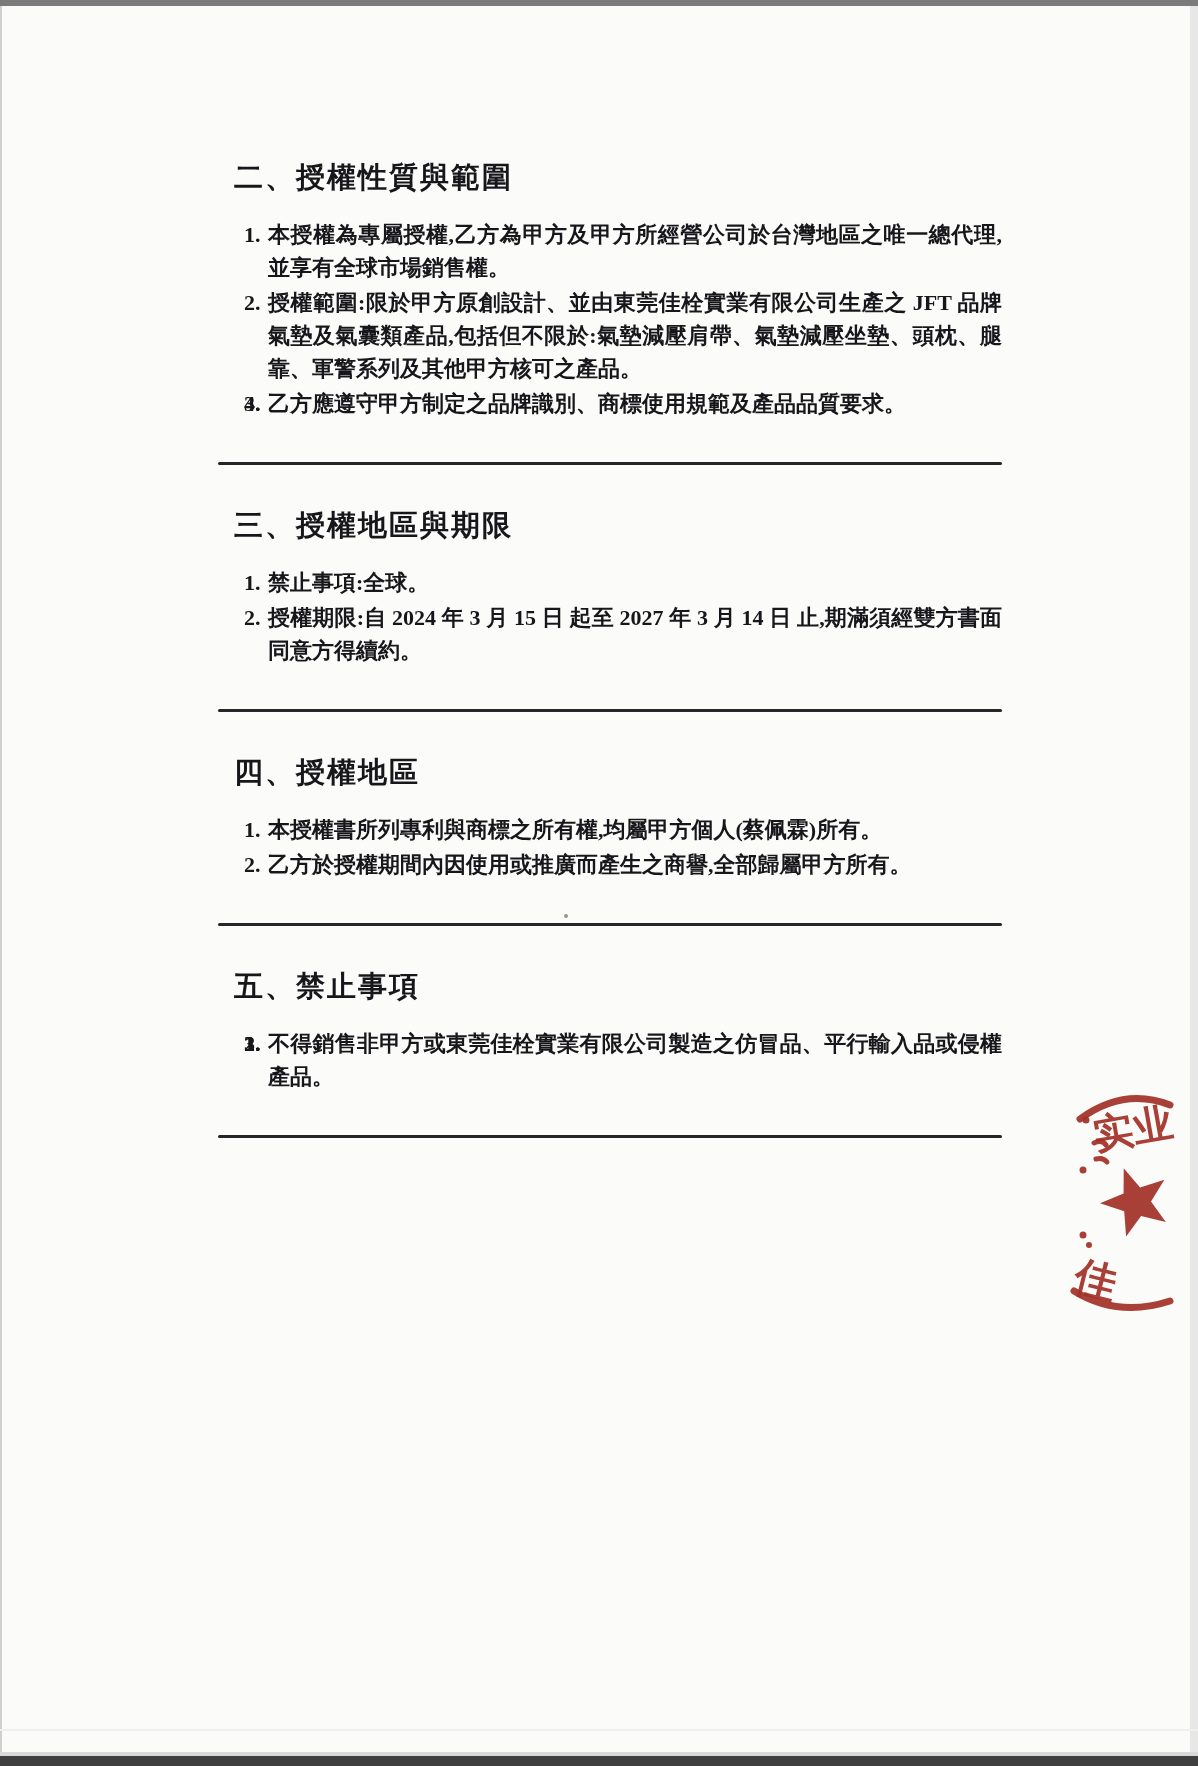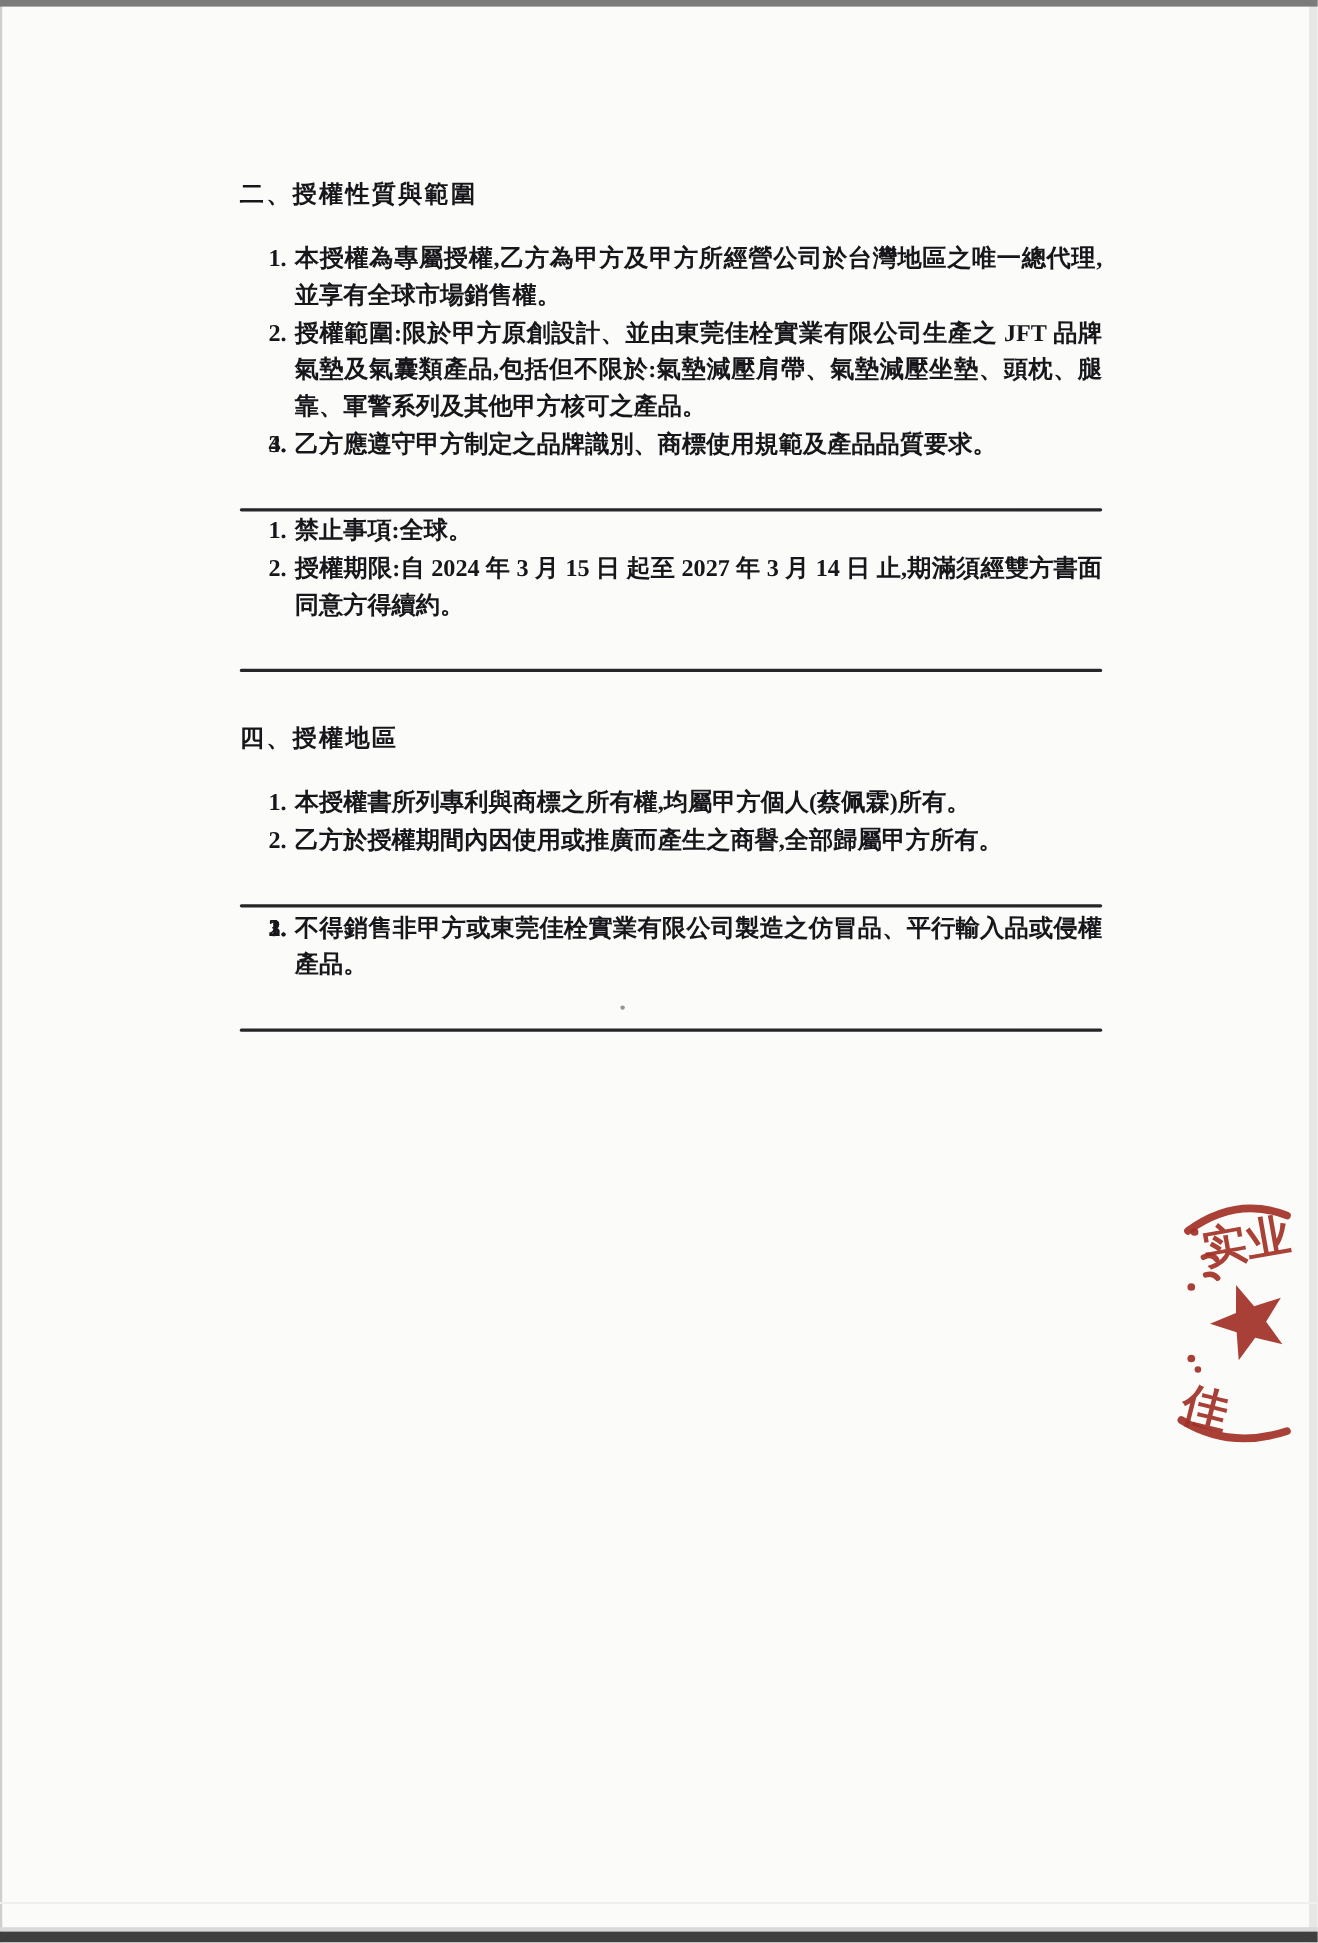--- a/index.html
+++ b/index.html
@@ -14,22 +14,22 @@
   .edge-bottom{position:absolute;left:0;top:1756px;width:1198px;height:10px;background:#3f3f3f;}
   .edge-bottom-soft{position:absolute;left:0;top:1752px;width:1198px;height:4px;background:#d9d9d9;}
   .edge-right{position:absolute;right:0;top:0;width:8px;height:1766px;background:#e7e7e7;}
   .edge-left{position:absolute;left:0;top:0;width:2px;height:1766px;background:#cfcfcf;}
   .fold-line{position:absolute;left:0;top:1729px;width:1198px;height:2px;background:#efefee;}
   .speck{position:absolute;width:4px;height:4px;border-radius:50%;background:#6a6a6a;opacity:.7;}
 
   .content{position:absolute;left:218px;top:163px;width:784px;}
 
   h2.sec-heading{
-    margin:46px 0 27px 0;
-    font-size:22px;line-height:28px;font-weight:800;letter-spacing:2px;font-family:Liberation Serif, serif;
+    margin:46px 0 27px 16px;
+    font-size:29px;line-height:28px;font-weight:800;letter-spacing:2px;font-family:Liberation Serif, serif;
   }
   section:first-of-type h2.sec-heading{margin-top:0;}
 
   ol.sec-list{list-style:none;margin:0;padding:0;}
   ol.sec-list li{
     position:relative;padding-left:50px;margin-bottom:2px;
     font-size:22px;line-height:33px;font-weight:700;
     text-align:justify;text-justify:inter-character;
   }
   ol.sec-list li .num{position:absolute;left:26px;top:0;font-weight:700;}
@@ -56,37 +56,39 @@
     <ol class="sec-list">
       <li><span class="num">1.</span><span>本授權為專屬授權,乙方為甲方及甲方所經營公司於台灣地區之唯一總代理,並享有全球市場銷售權。</span></li>
       <li><span class="num">2.</span><span>授權範圍:限於甲方原創設計、並由東莞佳栓實業有限公司生產之 JFT 品牌氣墊及氣囊類產品,包括但不限於:氣墊減壓肩帶、氣墊減壓坐墊、頭枕、腿靠、軍警系列及其他甲方核可之產品。</span></li>
       <li><span class="num">3.</span></li>
       <li><span class="num">4.</span><span>乙方應遵守甲方制定之品牌識別、商標使用規範及產品品質要求。</span></li>
     </ol>
   </section>
   <div class="rule"></div>
 
   <section>
+    <h2 class="sec-heading">三、授權地區與期限</h2>
     <ol class="sec-list">
       <li><span class="num">1.</span><span>禁止事項:全球。</span></li>
       <li><span class="num">2.</span><span>授權期限:自 2024 年 3 月 15 日 起至 2027 年 3 月 14 日 止,期滿須經雙方書面同意方得續約。</span></li>
     </ol>
   </section>
   <div class="rule"></div>
 
   <section>
     <h2 class="sec-heading">四、授權地區</h2>
     <ol class="sec-list">
       <li><span class="num">1.</span><span>本授權書所列專利與商標之所有權,均屬甲方個人(蔡佩霖)所有。</span></li>
       <li><span class="num">2.</span><span>乙方於授權期間內因使用或推廣而產生之商譽,全部歸屬甲方所有。</span></li>
     </ol>
   </section>
   <div class="rule"></div>
 
   <section>
+    <h2 class="sec-heading">五、禁止事項</h2>
     <ol class="sec-list">
       <li><span class="num">1.</span></li>
       <li><span class="num">2.</span></li>
       <li><span class="num">3.</span><span>不得銷售非甲方或東莞佳栓實業有限公司製造之仿冒品、平行輸入品或侵權產品。</span></li>
     </ol>
   </section>
   <div class="rule"></div>
 
 </main>
 

